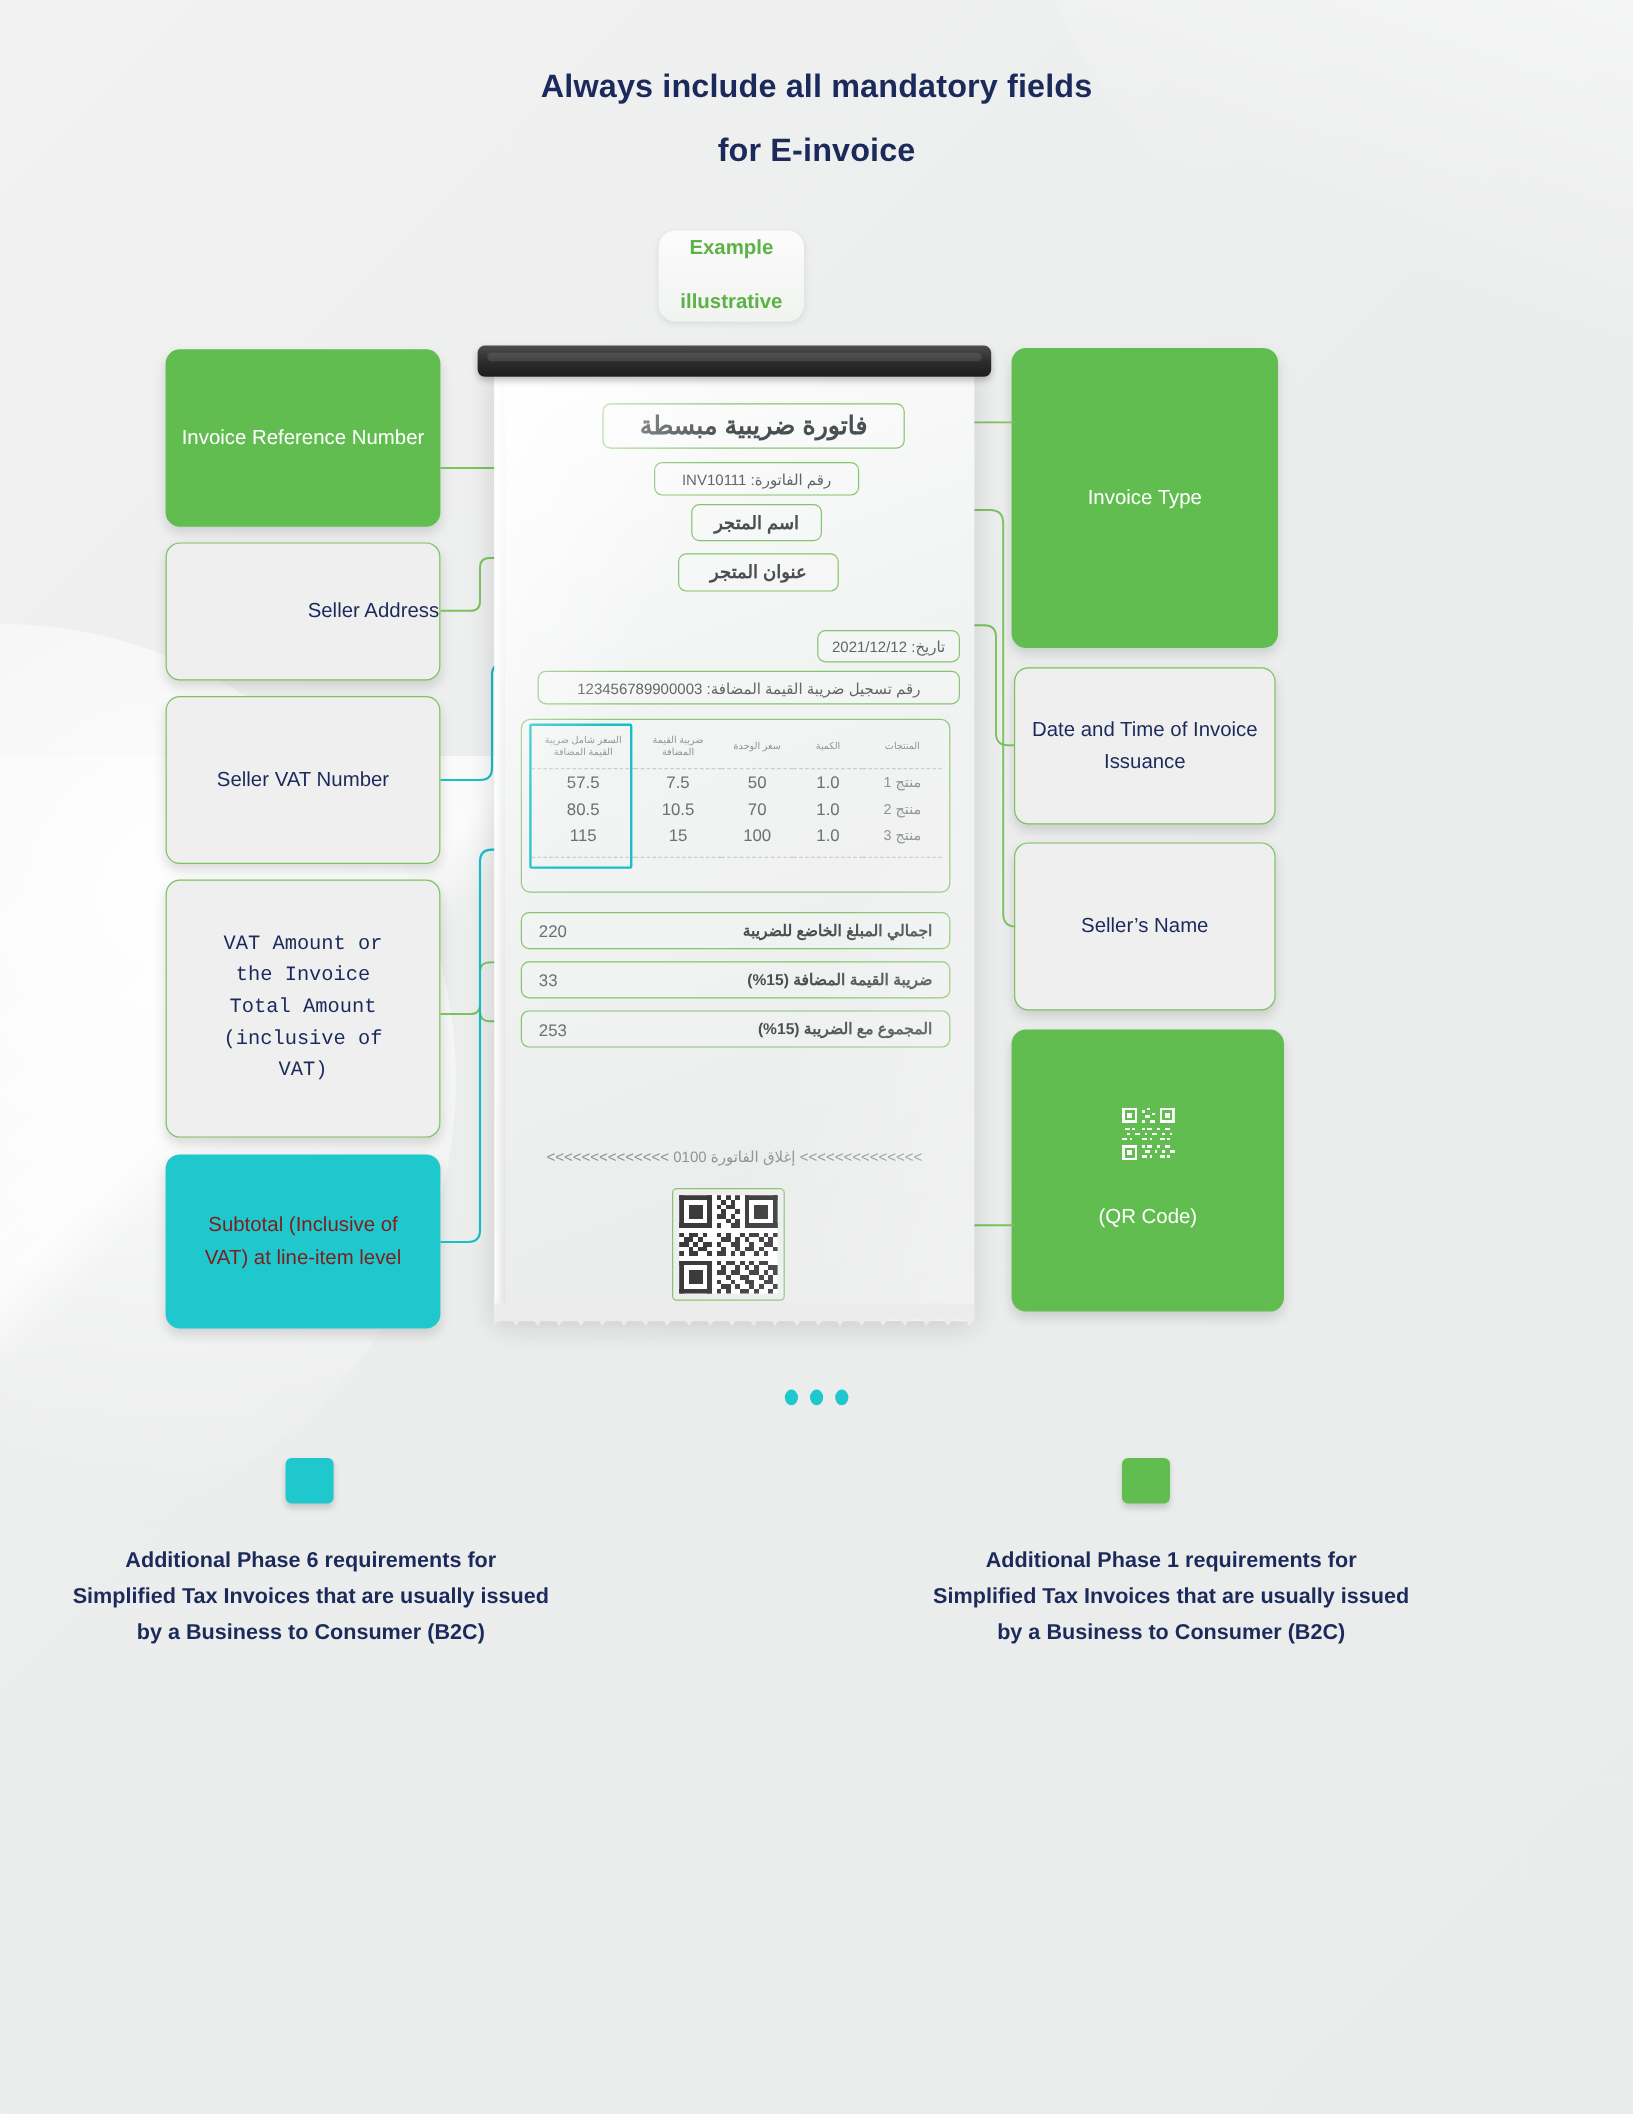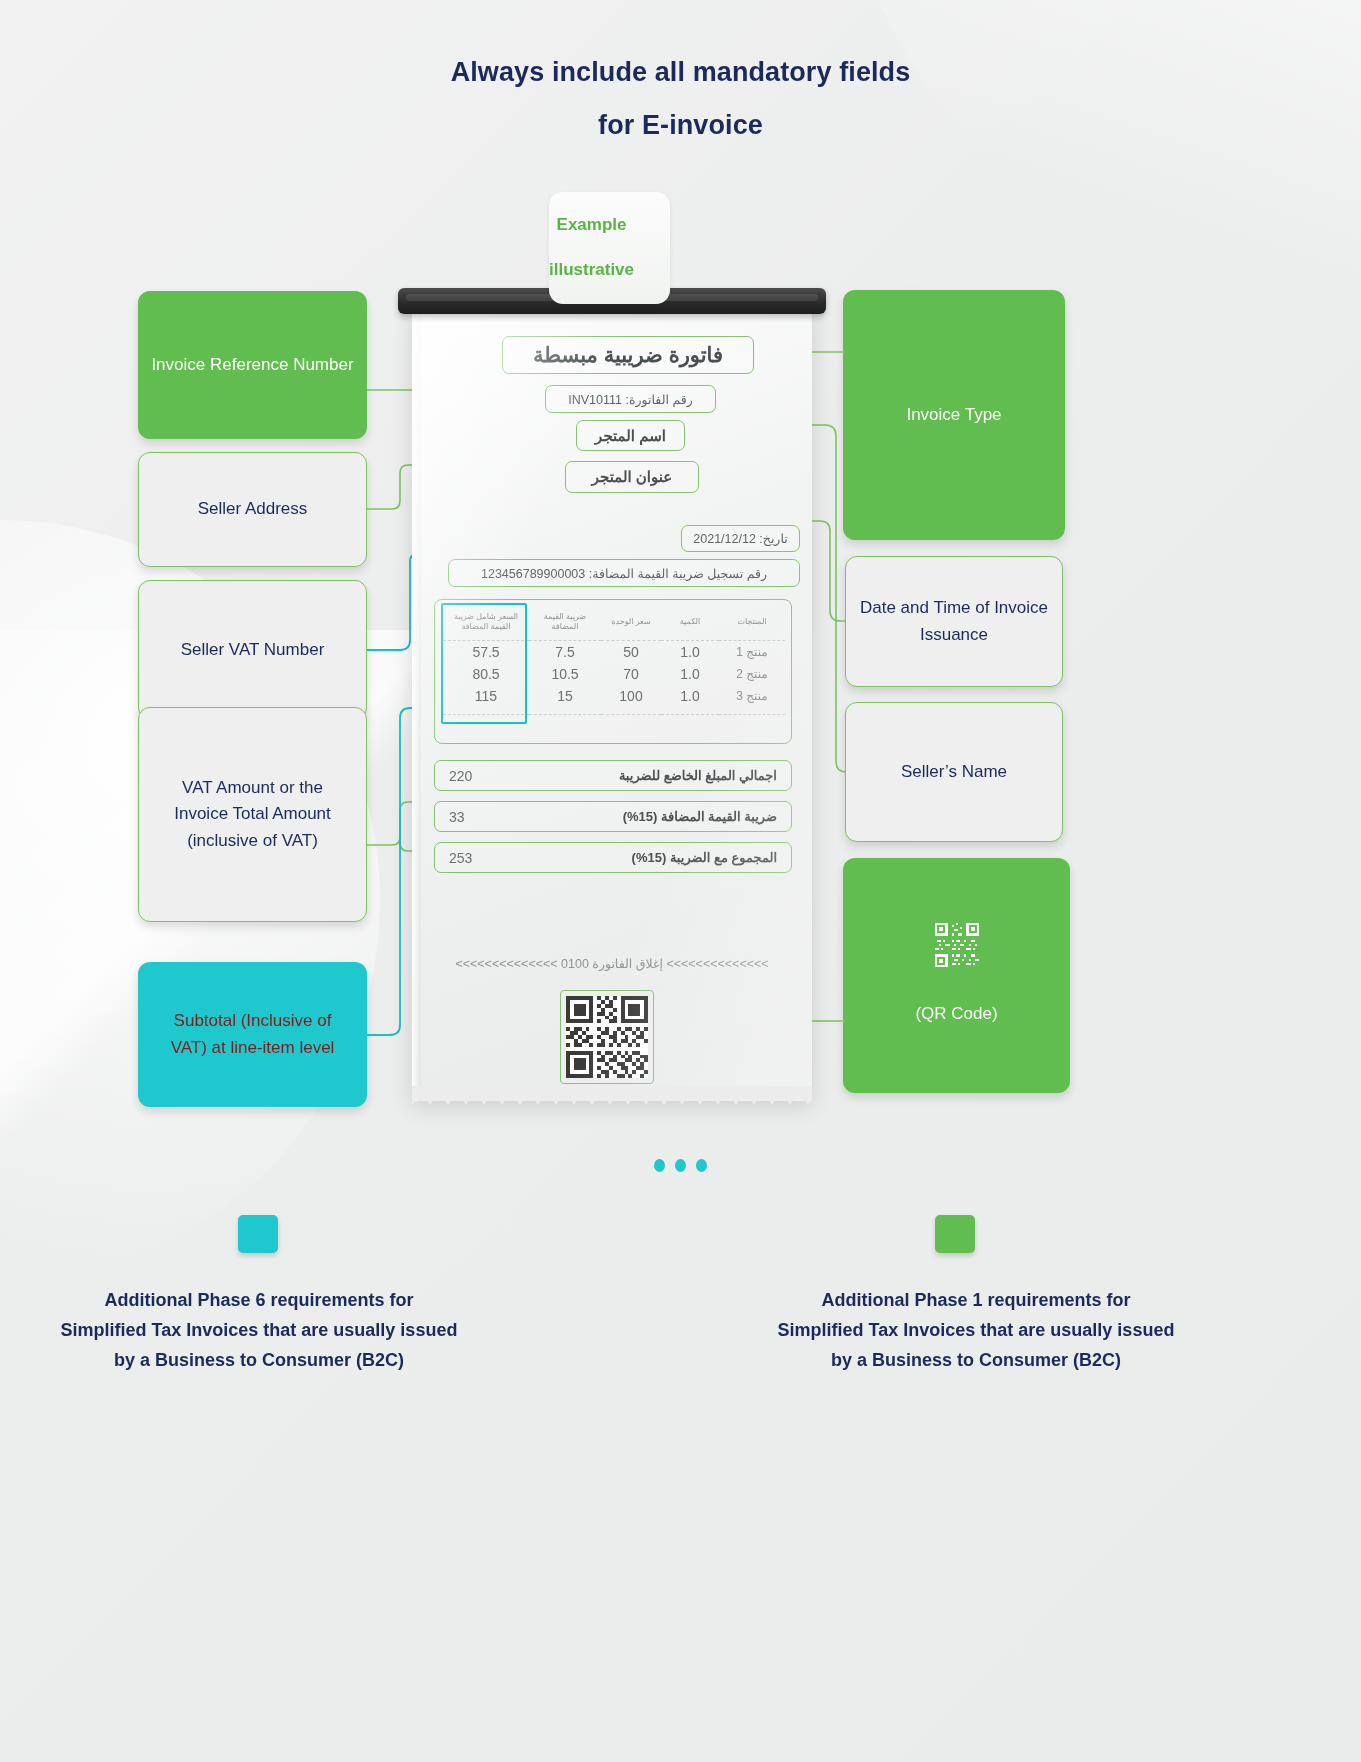--- a/index.html
+++ b/index.html
@@ -40,25 +40,25 @@
     position:absolute; left:0; top:46px; width:1361px;
     text-align:center;
     color:#1b2a5b;
     font-size:27px; font-weight:bold; line-height:1.95;
     letter-spacing:.1px;
   }
   .title .l2 { display:block; }
 
   
   .example-tab {
-    position:absolute; left:549px; top:192px; width:121px; height:112px;
+    position:absolute; left:549px; top:192px; width:121px; height:76px;
     background:linear-gradient(180deg,#fbfcfb 0%, #f1f3f1 100%);
     border-radius:14px 14px 14px 14px;
     box-shadow:0 2px 5px rgba(0,0,0,.08);
-    display:flex; align-items:center; 
+    display:flex; align-items:center; justify-content:center;
     z-index:6;
   }
   .example-tab span {
     color:#5cb247; font-weight:bold; font-size:17px; line-height:1.35;
     text-align:center; display:block;
   }
 
   
   .receipt-wrap { position:absolute; left:398px; top:288px; width:428px; height:820px; z-index:4;}
   .receipt-bar {
@@ -419,29 +419,29 @@
       </div>
       <div class="paper-sheen"></div>
     </div>
     <div class="receipt-zigzag"></div>
   </div>
 
   <div class="card green-fill" style="left:138px; top:291px; width:229px; height:148px;">
     <span>Invoice Reference Number</span>
   </div>
 
-  <div class="card outline-green" style="left:138px; top:452px; width:229px; height:115px;">
+  <div class="card outline-green" style="left:138px; top:452px; width:229px; height:115px;justify-content:flex-end;">
     <span>Seller Address</span>
   </div>
 
   <div class="card outline-green" style="left:138px; top:580px; width:229px; height:140px;">
     <span>Seller VAT Number</span>
   </div>
 
-  <div class="card outline-green" style="left:138px; top:707px; width:229px; height:215px; padding:0 32px;">
+  <div class="card outline-green" style="left:138px; top:733px; width:229px; height:215px; padding:0 32px;font-family:Liberation Mono, monospace;">
     <span>VAT Amount or the Invoice Total Amount (inclusive of VAT)</span>
   </div>
 
   <div class="card teal-fill" style="left:138px; top:962px; width:229px; height:145px; padding:0 16px;">
     <span>Subtotal (Inclusive of VAT) at line-item level</span>
   </div>
 
   <div class="card green-fill" style="left:843px; top:290px; width:222px; height:250px;">
     <span>Invoice Type</span>
   </div>

